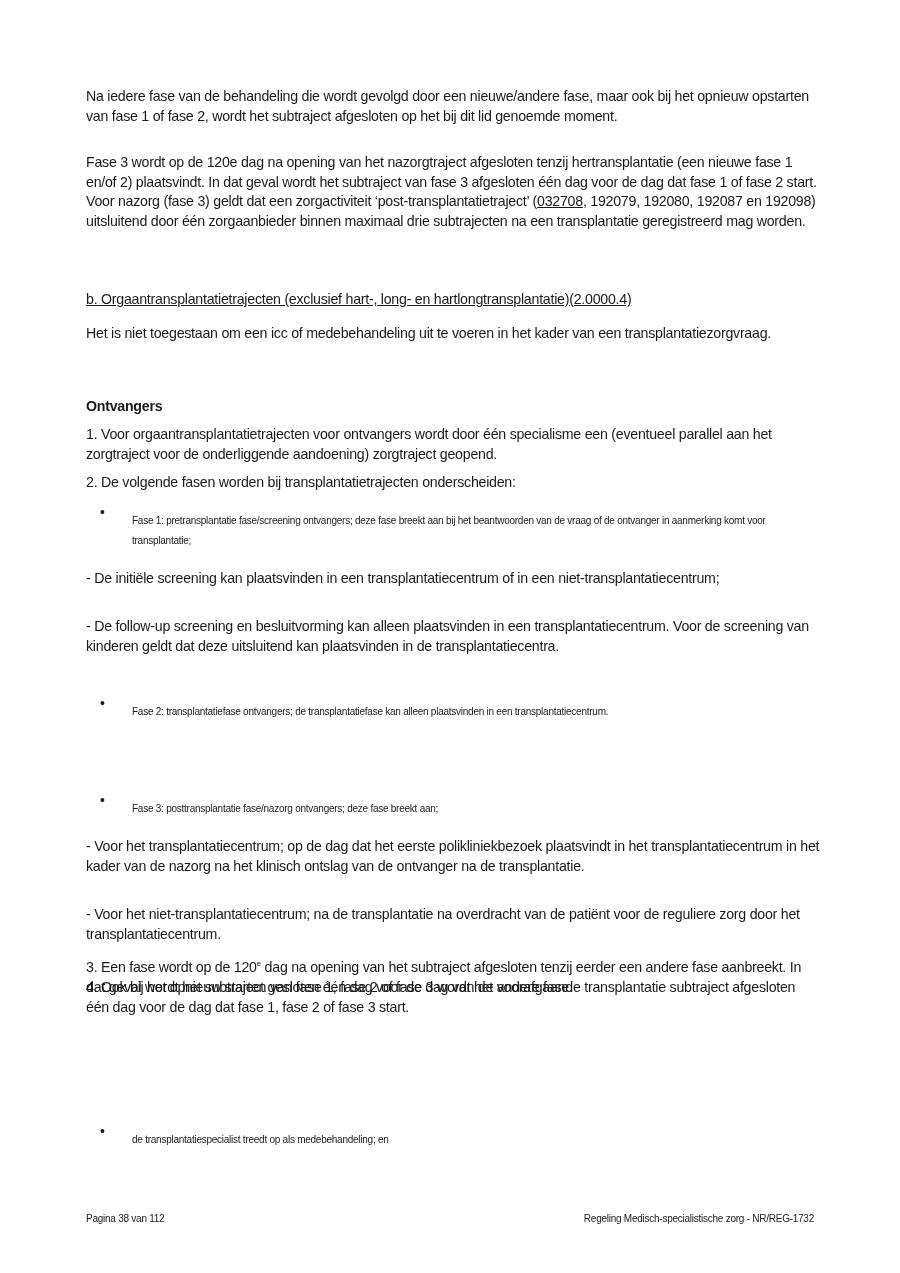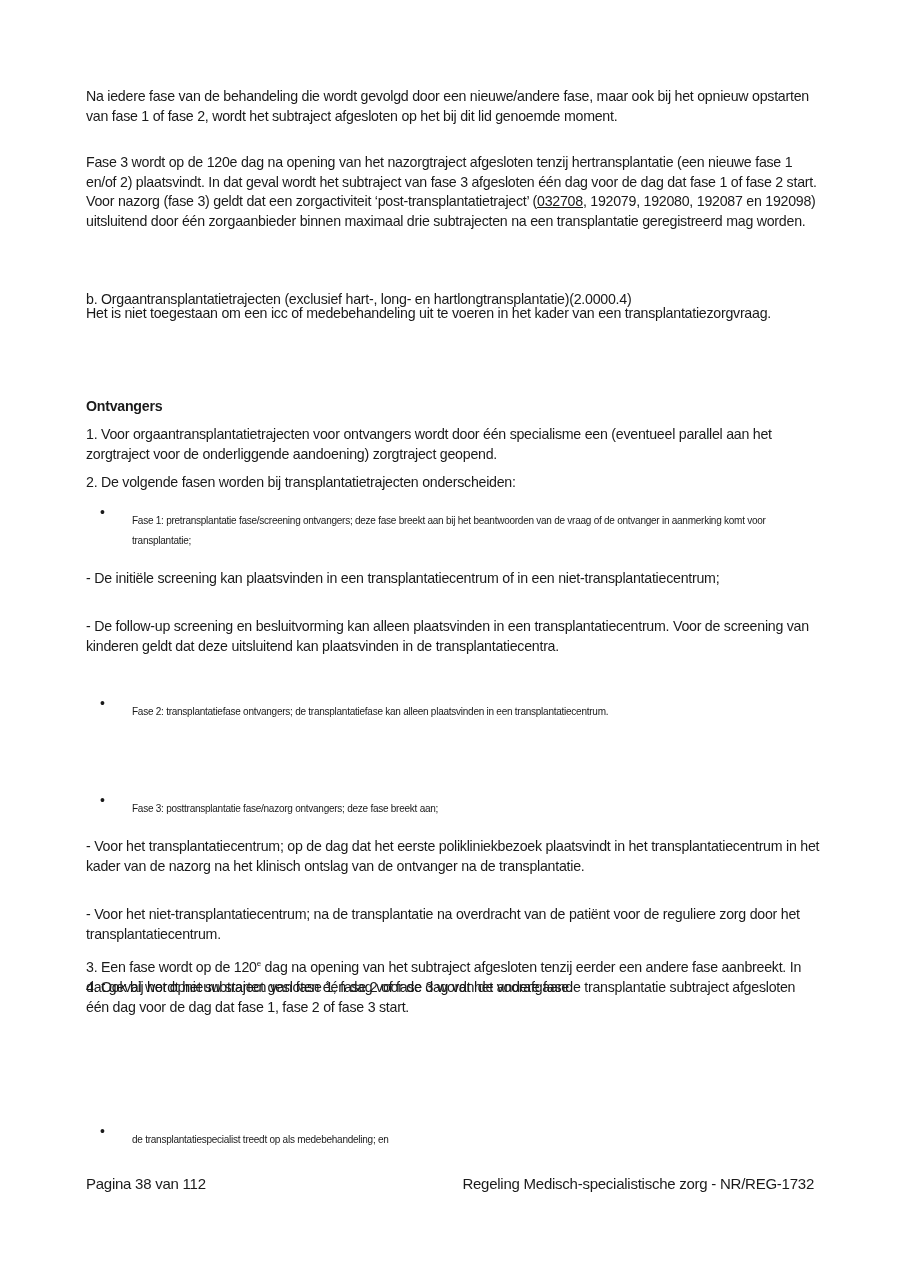--- a/index.html
+++ b/index.html
@@ -7,34 +7,34 @@
          font-family: "Liberation Sans", sans-serif; color: #1a1a1a; }
   .page { position: absolute; left: 0; top: 0; width: 900px; height: 1273px; }
   .txt { position: absolute; left: 86px; width: 735px; font-size: 14.2px; line-height: 19.5px;
          letter-spacing: -0.25px; margin: 0; }
   .bold { font-weight: bold; }
   .bullet { position: absolute; left: 100px; font-size: 14px; line-height: 19.5px; }
   .btxt { position: absolute; left: 124px; width: 690px; font-size: 10px; line-height: 19.5px;
           letter-spacing: -0.25px; margin: 8px; }
   .u { text-decoration: underline; }
   sup { font-size: 8px; line-height: 0; vertical-align: super; }
-  .footer { position: absolute; top: 1175px; font-size: 15px; letter-spacing: -0.25px; }
+  .footer { position: absolute; top: 1213px; font-size: 10px; letter-spacing: -0.25px; }
 </style>
 </head>
 <body>
 
 <div class="page">
 
   <p class="txt" style="top:87px;">Na iedere fase van de behandeling die wordt gevolgd door een nieuwe/andere fase, maar ook bij het opnieuw opstarten van fase 1 of fase 2, wordt het subtraject afgesloten op het bij dit lid genoemde moment.</p>
 
   <p class="txt" style="top:153px;"><span>Fase 3 wordt op de 120e dag na opening van het nazorgtraject afgesloten tenzij hertransplantatie (een nieuwe fase 1 en/of 2) plaatsvindt. In dat geval wordt het subtraject van fase 3 afgesloten één dag voor de dag dat fase 1 of fase 2 start. Voor nazorg (fase 3) geldt dat een zorgactiviteit ‘post-transplantatietraject’ (</span><span class="u">032708,</span><span> 192079, 192080, 192087 en 192098) uitsluitend door één zorgaanbieder binnen maximaal drie subtrajecten na een transplantatie geregistreerd mag worden.</span></p>
 
-  <p class="txt" style="top:290px;">b. Orgaantransplantatietrajecten (exclusief hart-, long- en hartlongtransplantatie)(2.0000.4)</p>
+  <p class="txt" style="top:290px;text-decoration:underline;">b. Orgaantransplantatietrajecten (exclusief hart-, long- en hartlongtransplantatie)(2.0000.4)</p>
 
-  <p class="txt" style="top:304px;">Het is niet toegestaan om een icc of medebehandeling uit te voeren in het kader van een transplantatiezorgvraag.</p>
+  <p class="txt" style="top:324px;">Het is niet toegestaan om een icc of medebehandeling uit te voeren in het kader van een transplantatiezorgvraag.</p>
 
   <p class="txt bold" style="top:397px;">Ontvangers</p>
 
   <p class="txt" style="top:425px;">1. Voor orgaantransplantatietrajecten voor ontvangers wordt door één specialisme een (eventueel parallel aan het zorgtraject voor de onderliggende aandoening) zorgtraject geopend.</p>
 
   <p class="txt" style="top:473px;">2. De volgende fasen worden bij transplantatietrajecten onderscheiden:</p>
 
   <span class="bullet" style="top:503px;">•</span>
   <p class="btxt" style="top:503px;">Fase 1: pretransplantatie fase/screening ontvangers; deze fase breekt aan bij het beantwoorden van de vraag of de ontvanger in aanmerking komt voor transplantatie;</p>
 

